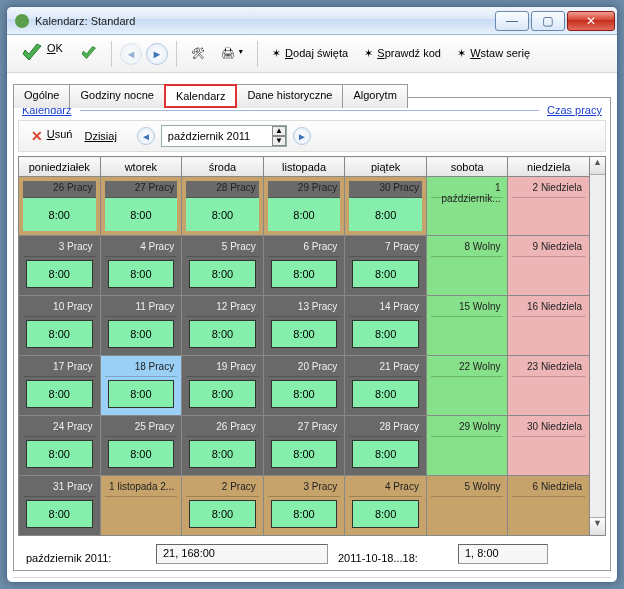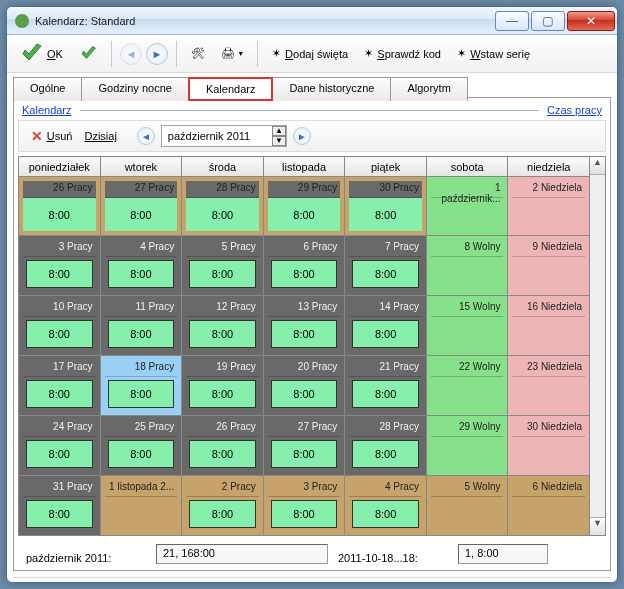--- a/index.html
+++ b/index.html
@@ -8,24 +8,24 @@
   .titlebar { height: 28px; background: linear-gradient(#f3f7fc,#dbe8f7 45%,#c7dbf2 46%,#e7f0fa); display:flex; align-items:center; padding:0 2px 0 8px; border-bottom:1px solid #9db7d7; }
   .titlebar .icon { width:14px; height:14px; border-radius:50%; background:#5a9e4b; margin-right:6px; }
   .titlebar .title { color:#1a1a1a; flex:1; }
   .tb-btn { width:34px; height:20px; margin-left:2px; border:1px solid #6a88ad; border-radius:3px; display:flex; align-items:center; justify-content:center; background:linear-gradient(#f9fcff,#d9e8f8); color:#3a5a82; font-size:12px; cursor:pointer; }
   .tb-btn.close { width:48px; background:linear-gradient(#f09a90,#d64733 45%,#c62e1e 46%,#e36a5a); color:#fff; border-color:#8a1c10;}
   .menubar { height:22px; display:flex; align-items:center; padding:0 8px; gap:12px; border-bottom:1px solid #d8d8d8; }
   .menubar span { text-decoration: underline dotted transparent; cursor:pointer; }
   .menubar span::first-letter { text-decoration: underline; }
   .toolbar { height:38px; display:flex; align-items:center; padding:0 6px; gap:4px; border-bottom:1px solid #d8d8d8; background:linear-gradient(#fefefe,#f1f1f1); }
   .tbar-sep { width:1px; height:26px; background:#ccc; margin:0 4px; }
-  .tool { display:flex; align-items:center; gap:4px; padding:3px 6px; cursor:pointer; }
+  .tool { display:flex; gap:4px; padding:3px 6px; cursor:pointer; }
   .uline::first-letter { text-decoration: underline; }
   .tabs { display:flex; padding:0 6px; }
-  .tab { padding:4px 16px; border:1px solid #999; border-bottom:none; background:linear-gradient(#fdfdfd,#e9e9e9); margin-right:-1px; cursor:pointer; position:relative; top:4px; }
+  .tab { padding:4px 10px; border:1px solid #999; border-bottom:none; background:linear-gradient(#fdfdfd,#e9e9e9); margin-right:-1px; cursor:pointer; position:relative; top:11px; }
   .tab.active { border:2px solid #d33; background:#fff; font-weight:normal; z-index:2; }
   .tabpanel { border:1px solid #999; margin:0 6px 6px 6px; padding:4px 4px 4px 4px; }
   .section-hdr { display:flex; align-items:center; color:#1a3e87; padding:2px 4px; }
   .section-hdr a { color:#1a3ed0; text-decoration:underline; cursor:pointer; }
   .section-hdr .line { flex:1; border-top:1px solid #9fb6de; margin:0 8px; }
   .sub-toolbar { display:flex; align-items:center; gap:6px; padding:4px 6px; margin:2px 0 4px 0; background:linear-gradient(#fefefe,#f1f1f1); border:1px solid #dcdcdc; }
   .month-sel { display:flex; align-items:center; border:1px solid #9aa; height:22px; }
   .month-sel input { border:none; height:20px; width:110px; padding:0 6px; }
   .spinner { display:flex; flex-direction:column; }
   .spinner div { width:14px; height:10px; border:1px solid #888; background:#eee; font-size:8px; text-align:center; line-height:8px; cursor:pointer; }

